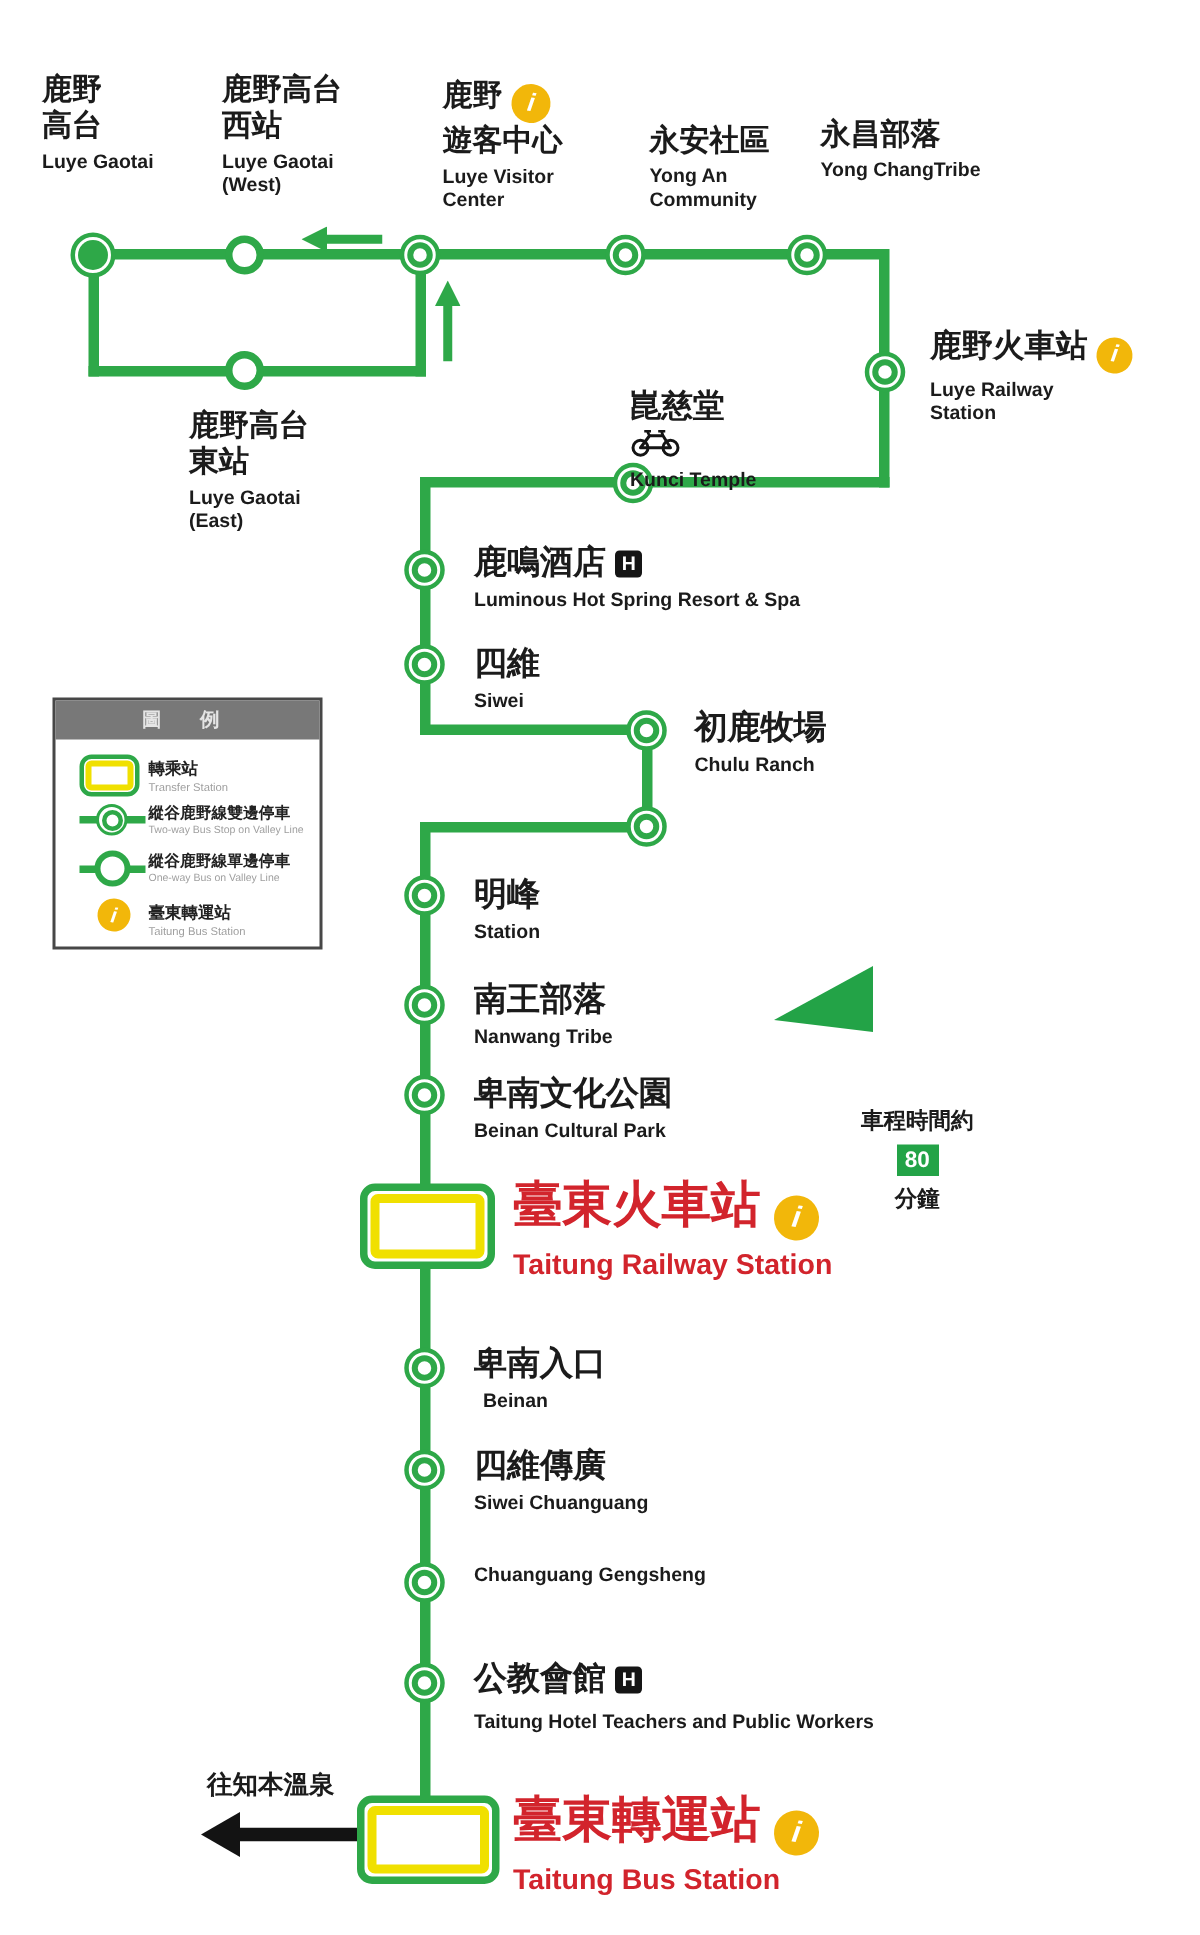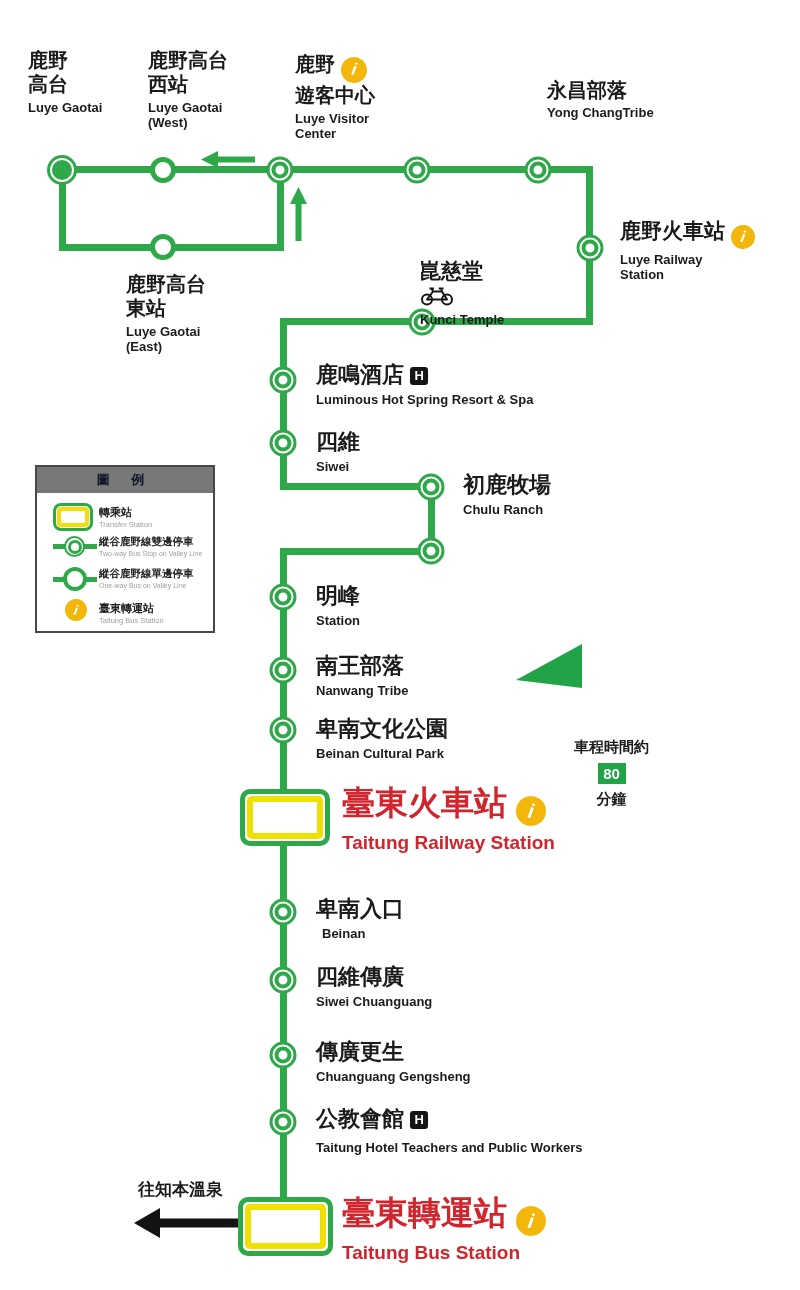--- a/index.html
+++ b/index.html
@@ -25,22 +25,22 @@
   .zh.md{font-size:21px;}
   .en{font-weight:bold;font-size:13px;line-height:1.18;white-space:pre-line;color:#1b1b1b;margin-top:3px;}
   .red .zh,.red .en{color:#D2242C;}
   .i-icon{display:inline-flex;align-items:center;justify-content:center;background:#F2B70A;color:#fff;
     border-radius:50%;font-weight:bold;font-style:italic;width:24px;height:24px;font-size:16px;
     vertical-align:-4px;transform:rotate(8deg);}
   .h-icon{display:inline-flex;align-items:center;justify-content:center;width:18px;height:18px;background:#151515;
     color:#fff;border-radius:3px;font-size:13px;font-weight:bold;vertical-align:2px;}
   
   #legend{position:absolute;left:35px;top:465px;width:180px;height:168px;background:#fff;border:2px solid #474747;box-sizing:border-box;}
-  #legend .hdr{position:absolute;left:0;top:0;right:0;height:26px;background:#787878;color:#0f172a;
-    font-weight:bold;font-size:13px;letter-spacing:9px;display:flex;align-items:center;justify-content:center;}
+  #legend .hdr{position:absolute;left:0;top:0;right:0;height:26px;background:#787878;color:#e5e5e5;
+    font-weight:bold;font-size:13px;letter-spacing:9px;display:flex;align-items:center;justify-content:center;font-family:Liberation Mono, monospace;}
   .lg-zh{position:absolute;font-weight:bold;font-size:11px;color:#222;white-space:nowrap;}
   .lg-en{position:absolute;font-size:7.5px;color:#9f9f9f;white-space:nowrap;}
   .lg-line{position:absolute;background:#2EA848;height:5px;width:44px;}
   .lg-double{position:absolute;width:21px;height:21px;border:2px solid #2EA848;border-radius:50%;background:#fff;box-sizing:border-box;}
   .lg-double::after{content:"";position:absolute;inset:1.5px;border:3.5px solid #2EA848;border-radius:50%;}
   .lg-single{position:absolute;width:24px;height:24px;border:4px solid #2EA848;border-radius:50%;background:#fff;box-sizing:border-box;}
   .lg-box{position:absolute;border:3px solid #2EA848;border-radius:8px;background:#fff;padding:1px;box-sizing:border-box;width:40px;height:28px;}
   .lg-box .in{width:100%;height:100%;border:4px solid #F0E000;border-radius:4px;box-sizing:border-box;}
   
   #badge{position:absolute;left:575px;top:617px;width:163px;height:103px;background:#23A347;border-radius:16px;
@@ -123,20 +123,25 @@
  (West)</div>
   </div>
 
   <div class="lbl" style="left:295px;top:52px;">
     <div class="zh sm"><span>鹿野</span> <span class="i-icon" style="width:26px;height:26px;font-size:17px;"><span>i</span></span>
 <span>遊客中心</span></div>
     <div class="en">Luye Visitor
 Center</div>
   </div>
 
+  <div class="lbl" style="left:433px;top:82px;">
+    <div class="zh sm">永安社區</div>
+    <div class="en">Yong An
+Community</div>
+  </div>
 
   <div class="lbl" style="left:547px;top:78px;">
     <div class="zh sm">永昌部落</div>
     <div class="en">Yong ChangTribe</div>
   </div>
 
   <div class="lbl" style="left:620px;top:218px;">
     <div class="zh md"><span>鹿野火車站</span> <span class="i-icon"><span>i</span></span></div>
     <div class="en">Luye Railway
 Station</div>
@@ -201,21 +206,20 @@
     <div class="zh">卑南入口</div>
     <div class="en" style="margin-left:6px;">Beinan</div>
   </div>
 
   <div class="lbl" style="left:316px;top:964px;">
     <div class="zh">四維傳廣</div>
     <div class="en">Siwei Chuanguang</div>
   </div>
 
   <div class="lbl" style="left:316px;top:1039px;">
-    <div class="zh">傳廣更生</div>
     <div class="en">Chuanguang Gengsheng</div>
   </div>
 
   <div class="lbl" style="left:316px;top:1106px;">
     <div class="zh"><span>公教會館</span> <span class="h-icon"><span>H</span></span></div>
     <div class="en" style="margin-top:7px;">Taitung Hotel Teachers and Public Workers</div>
   </div>
 
   <div class="lbl red" style="left:342px;top:1196px;">
     <div class="zh" style="font-size:33px;line-height:1;"><span>臺東轉運站</span> <span class="i-icon" style="width:30px;height:30px;font-size:20px;"><span>i</span></span></div>

